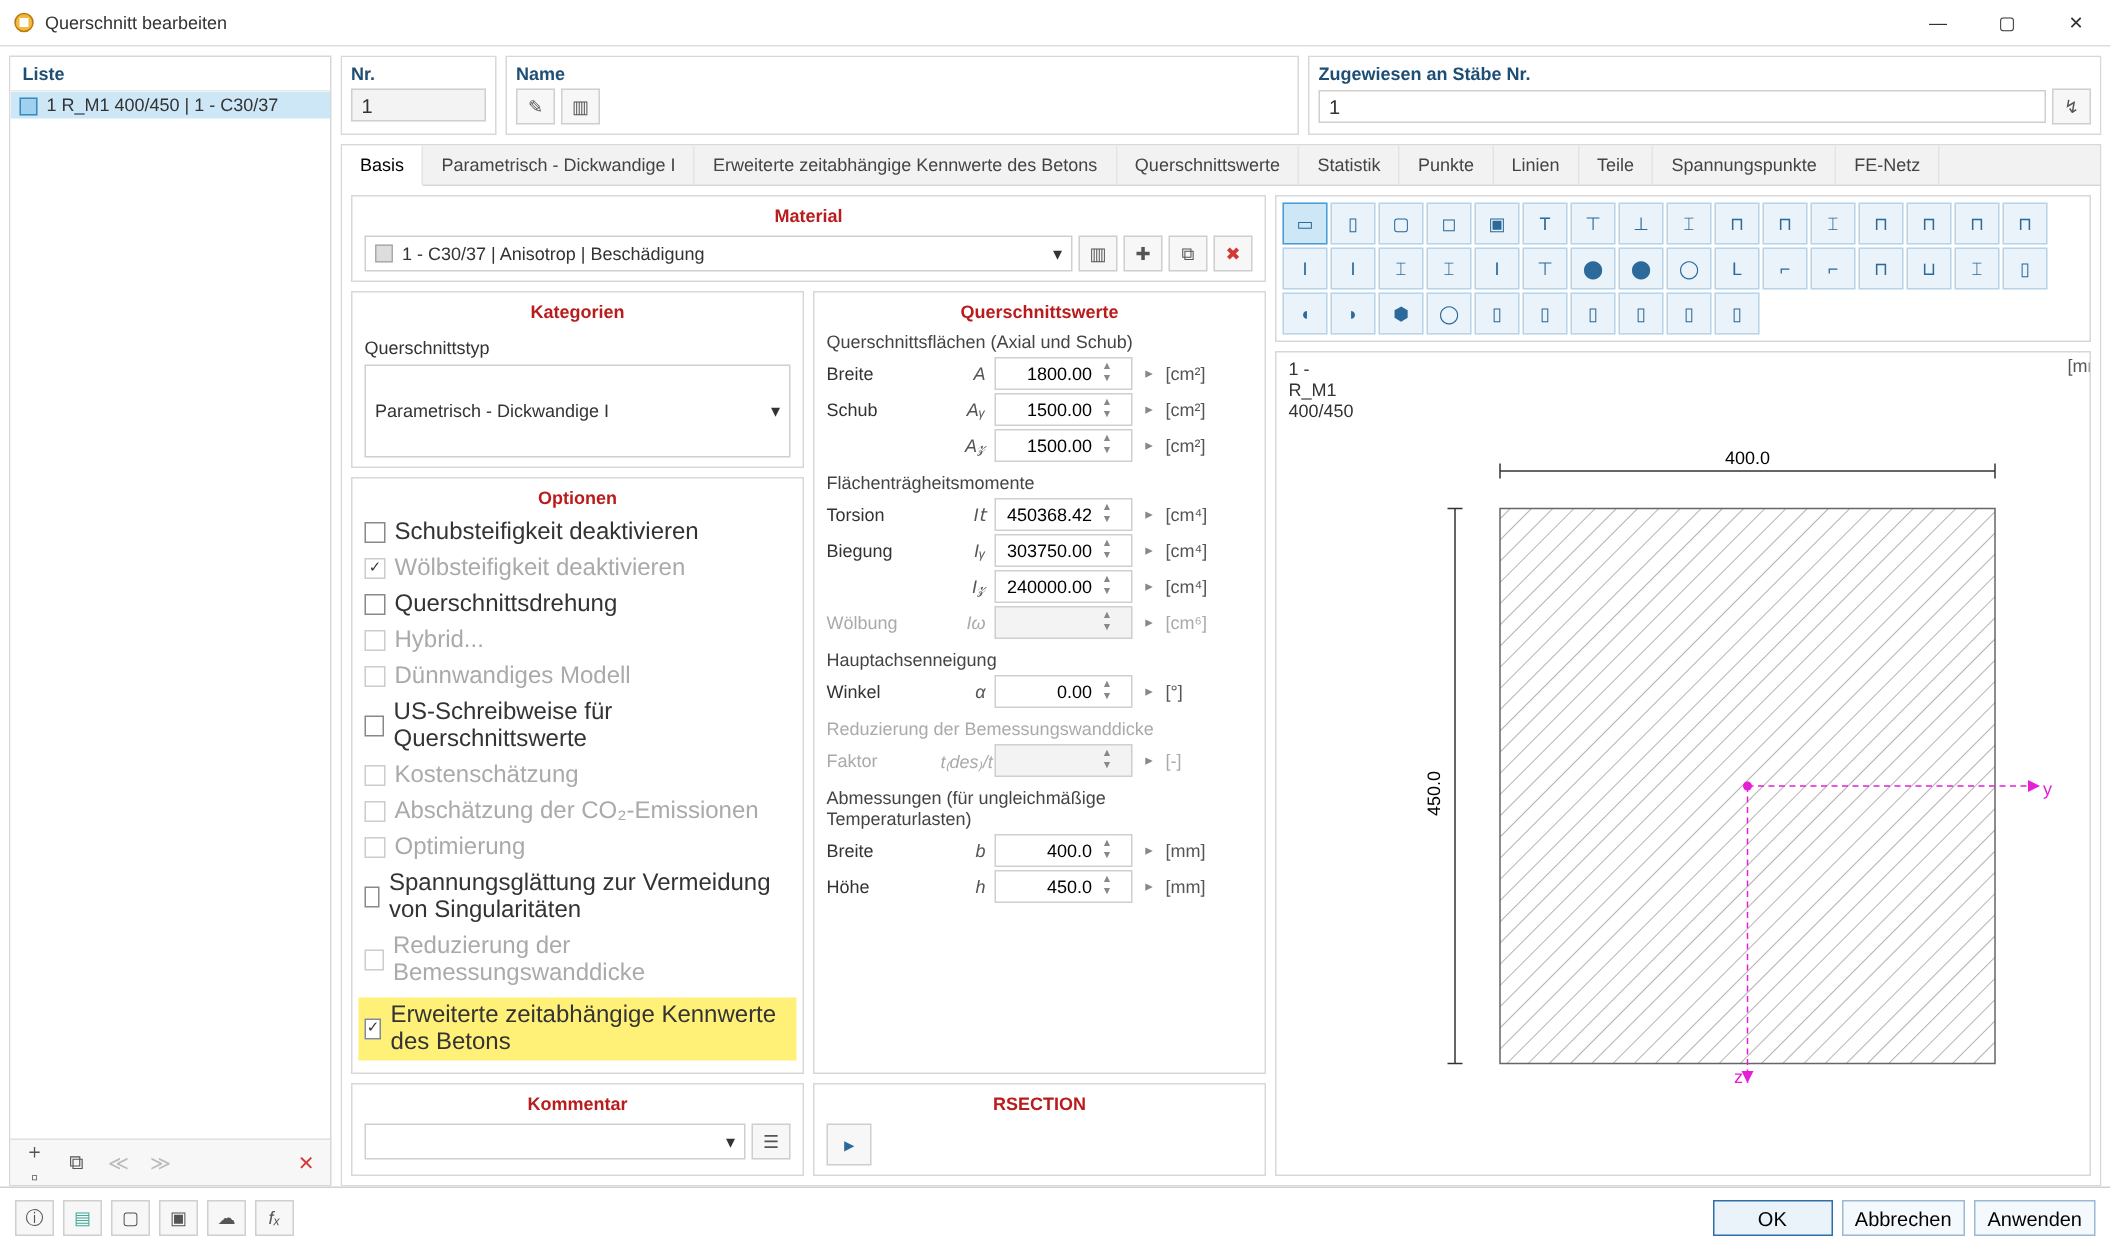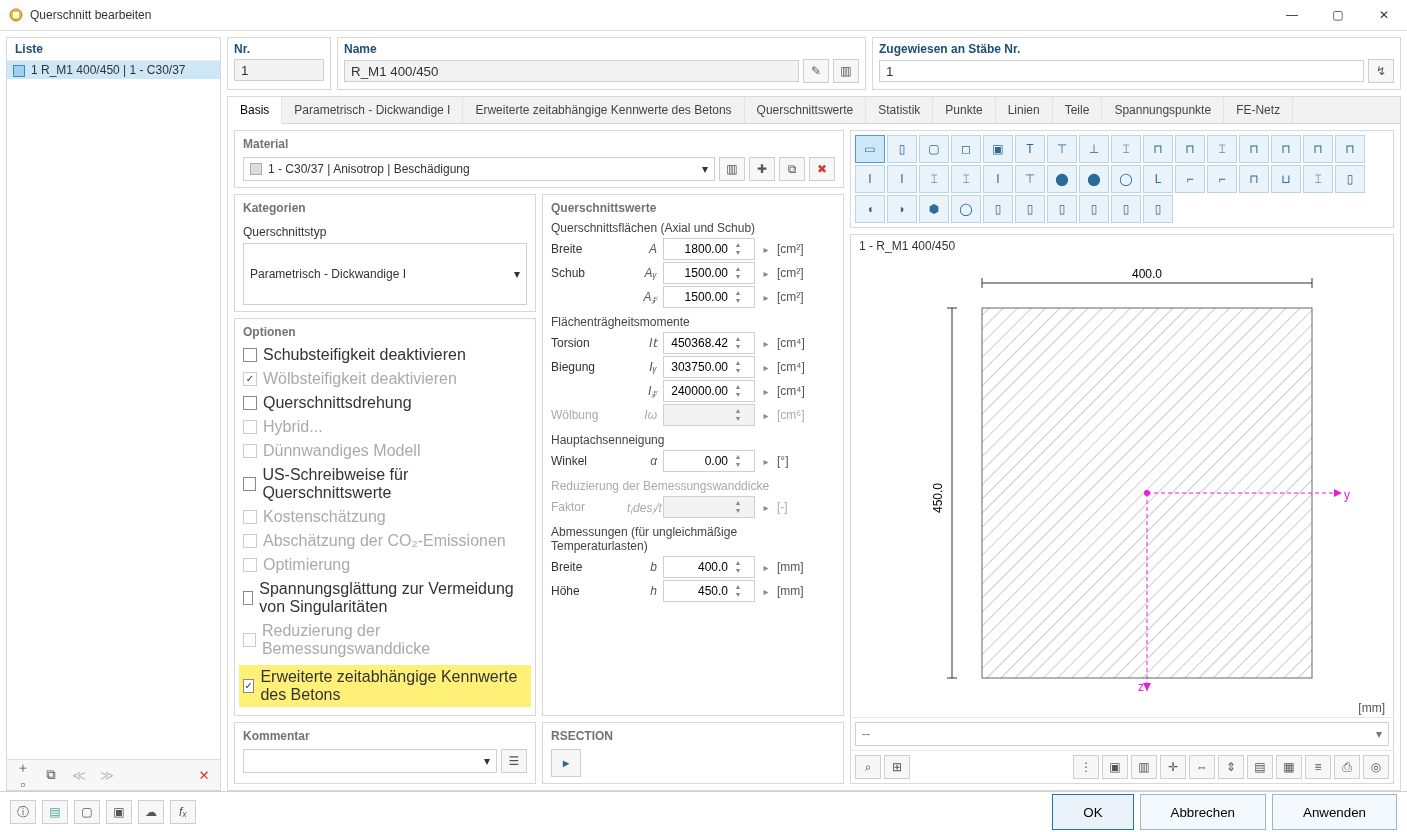--- a/index.html
+++ b/index.html
@@ -29,21 +29,21 @@
   .name-row { flex:1; display:flex; gap:4px; align-items:center; }
   .icon-btn { width:24px; height:22px; border:1px solid #cfcfcf; background:#f7f7f7; display:flex; align-items:center; justify-content:center; cursor:pointer; color:#555; }
   .tabs-panel { flex:1; background:#fff; border:1px solid #d8d8d8; display:flex; flex-direction:column; overflow:hidden; }
   .tabbar { display:flex; border-bottom:1px solid #d8d8d8; background:#f2f2f2; }
   .tab { padding:6px 12px; cursor:pointer; color:#444; border-right:1px solid #e4e4e4; white-space:nowrap; }
   .tab.active { background:#fff; border-bottom:1px solid #fff; margin-bottom:-1px; font-weight:400; color:#000; }
   .tab-content { flex:1; display:flex; gap:6px; padding:6px; overflow:hidden; }
   .col-left { width:610px; display:flex; flex-direction:column; gap:6px; overflow:hidden; }
   .col-right { flex:1; display:flex; flex-direction:column; gap:6px; overflow:hidden; }
   .group { border:1px solid #d8d8d8; background:#fff; padding:6px 8px; }
-  .group > .gtitle { color:#737373; font-weight:600; margin-bottom:6px; }
+  .group > .gtitle { color:#b91c1c; font-weight:600; margin-bottom:6px;text-align:center; }
   .mat-row { display:flex; gap:4px; align-items:center; }
   .sel { flex:1; height:22px; border:1px solid #cfcfcf; background:#fff; padding:0 6px; display:flex; align-items:center; justify-content:space-between; cursor:pointer; }
   .mid-row { display:flex; gap:6px; flex:1; overflow:hidden; }
   .cat-col, .val-col { flex:1; display:flex; flex-direction:column; gap:6px; overflow:hidden; }
   .cat-col .group.fill { flex:1; }
   .check-list { display:flex; flex-direction:column; gap:4px; font-size:16px; }
   .cb-row { display:flex; align-items:center; gap:6px; padding:1px 0; }
   .cb { width:12px; height:12px; border:1px solid #888; background:#fff; display:inline-flex; align-items:center; justify-content:center; font-size:10px; color:#333; }
   .cb.checked::after { content:"✓"; font-size:10px; line-height:10px; }
   .cb.disabled { border-color:#ccc; }
@@ -56,31 +56,31 @@
   .spin.dis { background:#f3f3f3; color:#aaa; }
   .spin input { border:none; width:60px; text-align:right; padding:0 4px; font-family:inherit; font-size:12px; background:transparent; outline:none; }
   .spin .spinbtns { width:12px; display:flex; flex-direction:column; font-size:7px; color:#888; line-height:8px; text-align:center; }
   .arr { width:10px; color:#888; font-size:10px; text-align:center; }
   .unit { width:40px; color:#555; }
   .subhead { color:#444; margin:6px 0 2px 0; }
   .subhead.dis { color:#aaa; }
   .shape-bar { display:flex; flex-wrap:wrap; gap:2px; padding:4px; border:1px solid #d8d8d8; background:#fff; }
   .shape { width:28px; height:26px; border:1px solid #b8d4e8; background:#eaf2fa; display:flex; align-items:center; justify-content:center; cursor:pointer; color:#2b6a9a; }
   .shape.active { background:#cde7f7; border-color:#4a9cd4; }
-  .preview { flex:1; border:1px solid #d8d8d8; background:#fff; display:flex; flex-direction:column; overflow:hidden; }
+  .preview { flex:1; border:1px solid #d8d8d8; background:#fff; display:flex; flex-direction:row; overflow:hidden; }
   .pv-title { padding:4px 8px; color:#333; }
   .pv-canvas { flex:1; position:relative; display:flex; align-items:center; justify-content:center; }
   .pv-unit { text-align:right; padding:2px 8px; color:#555; }
   .pv-footer { display:flex; gap:4px; align-items:center; padding:4px; border-top:1px solid #e8e8e8; }
   .pv-sel { flex:1; height:22px; border:1px solid #cfcfcf; background:#fff; padding:0 6px; display:flex; align-items:center; justify-content:space-between; cursor:pointer; color:#777; }
   .comment-row { display:flex; gap:6px; }
   .comment-row .group { flex:1; }
   .foot { height:40px; border-top:1px solid #d0d0d0; display:flex; align-items:center; padding:0 10px; gap:6px; background:#fff; }
   .foot .spacer { flex:1; }
-  .btn { height:36px; min-width:80px; padding:0 30px; border:1px solid #9bb9d2; background:#f4f9fe; cursor:pointer; }
+  .btn { height:24px; min-width:80px; padding:0 8px; border:1px solid #9bb9d2; background:#f4f9fe; cursor:pointer; }
   .btn.primary { border:1px solid #2f6fa8; background:#eaf2fa; }
 </style>
 </head>
 <body>
 
 <div class="window">
   <div class="titlebar">
     <div class="title-left">
       <svg class="title-icon" viewBox="0 0 16 16">
           <circle cx="8" cy="8" r="6" fill="#f3b93b" stroke="#b87b12"></circle>
@@ -118,21 +118,20 @@
 
     <div class="right-pane">
       <div class="top-row">
         <div class="field-group" style="width:90px;">
           <span class="field-label">Nr.</span>
           <input class="inp" disabled="" value="1" style="">
         </div>
         <div class="field-group" style="flex:1;">
           <span class="field-label">Name</span>
           <div class="name-row">
-            <input class="inp" style="flex: 1 1 0%;" disabled="" value="R_M1 400/450">
             <div class="icon-btn">
                 <span>✎</span>
               </div>
             <div class="icon-btn">
                 <span>▥</span>
               </div>
           </div>
         </div>
         <div class="field-group" style="flex:1;">
           <span class="field-label">Zugewiesen an Stäbe Nr.</span>

